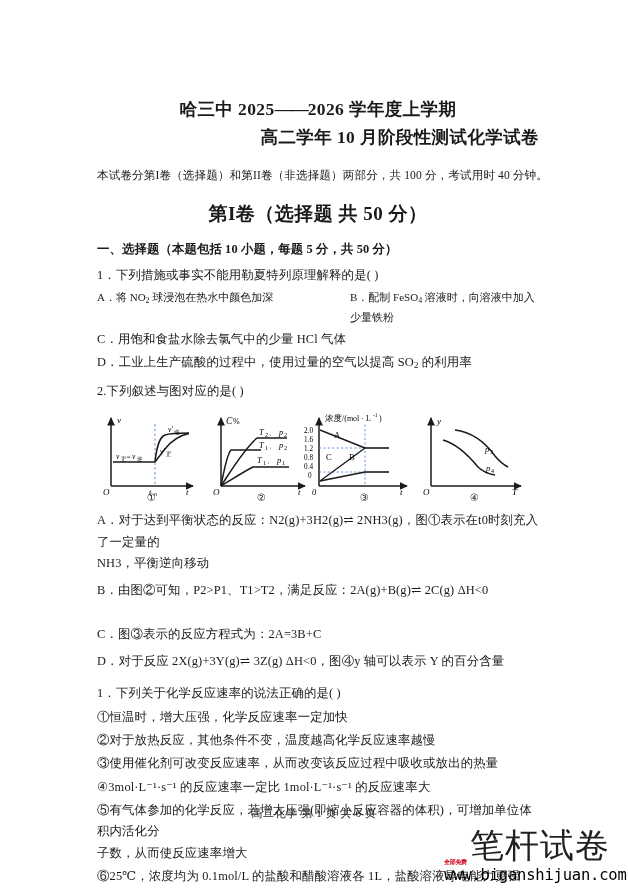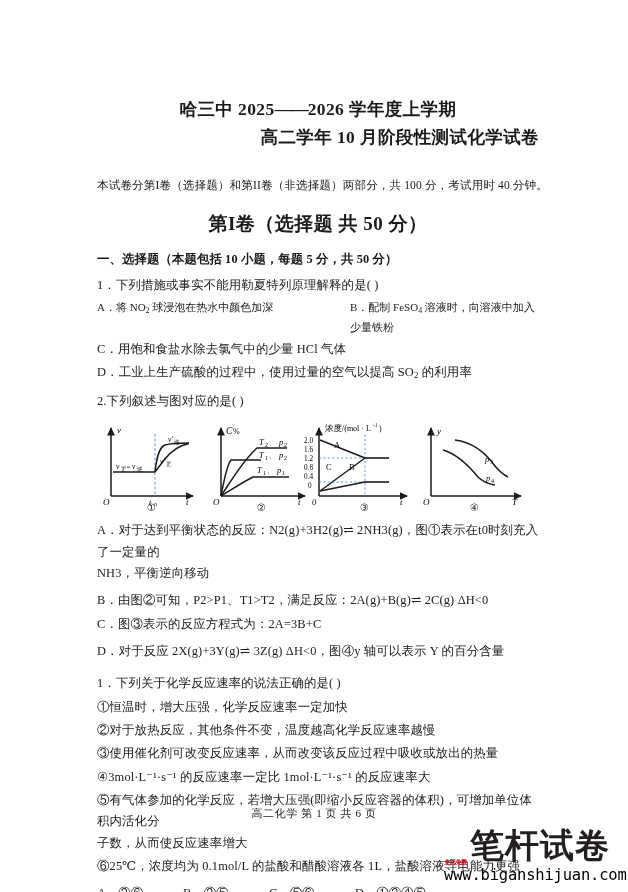--- a/index.html
+++ b/index.html
@@ -44,21 +44,21 @@
     font-weight: bold;
     font-size: 17.5px;
     line-height: 1.5;
     letter-spacing: 0.4px;
     margin-top: 1px;
     white-space: nowrap;
   }
   .intro {
     font-size: 11.6px;
     line-height: 1.5;
-    margin-top: 27px;
+    margin-top: 17px;
     letter-spacing: 0.1px;
     white-space: nowrap;
   }
   .part-title {
     text-align: center;
     font-weight: bold;
     font-size: 19px;
     margin-top: 16px;
     letter-spacing: 0.5px;
   }
@@ -140,21 +140,21 @@
   .watermark {
     position: absolute;
     left: 444px;
     top: 828px;
     width: 184px;
     height: 64px;
   }
   .wm-big {
     font-family: "DejaVu Sans", sans-serif;
     font-size: 34px;
-    font-weight: bold;
+    font-weight: normal;
     color: #231f20;
     letter-spacing: 1px;
     line-height: 1;
     position: absolute;
     left: 26px;
     top: 0px;
   }
   .wm-free {
     position: absolute;
     left: 0px;
@@ -324,21 +324,21 @@
         <span class="fignum" style="left:50px;">①</span>
         <span class="fignum" style="left:160px;">②</span>
         <span class="fignum" style="left:263px;">③</span>
         <span class="fignum" style="left:373px;">④</span>
       </div>
     </div>
 
     <div class="opt">A．对于达到平衡状态的反应：N2(g)+3H2(g)⇌ 2NH3(g)，图①表示在t0时刻充入了一定量的</div>
     <div class="opt-cont">NH3，平衡逆向移动</div>
     <div class="opt" style="margin-top:6px;">B．由图②可知，P2&gt;P1、T1&gt;T2，满足反应：2A(g)+B(g)⇌ 2C(g)    ΔH&lt;0</div>
-    <div class="opt" style="margin-top:2px;">C．图③表示的反应方程式为：2A=3B+C</div>
+    <div class="opt" style="margin-top:22px;">C．图③表示的反应方程式为：2A=3B+C</div>
     <div class="opt" style="margin-top:6px;">D．对于反应 2X(g)+3Y(g)⇌ 3Z(g)    ΔH&lt;0，图④y 轴可以表示 Y 的百分含量</div>
 
     <div class="q-stem" style="margin-top:11px;">1．下列关于化学反应速率的说法正确的是(      )</div>
     <div class="opt">①恒温时，增大压强，化学反应速率一定加快</div>
     <div class="opt">②对于放热反应，其他条件不变，温度越高化学反应速率越慢</div>
     <div class="opt">③使用催化剂可改变反应速率，从而改变该反应过程中吸收或放出的热量</div>
     <div class="opt">④3mol·L⁻¹·s⁻¹ 的反应速率一定比 1mol·L⁻¹·s⁻¹ 的反应速率大</div>
     <div class="opt">⑤有气体参加的化学反应，若增大压强(即缩小反应容器的体积)，可增加单位体积内活化分</div>
     <div class="opt-cont">子数，从而使反应速率增大</div>
     <div class="opt">⑥25℃，浓度均为 0.1mol/L 的盐酸和醋酸溶液各 1L，盐酸溶液导电能力更强</div>

